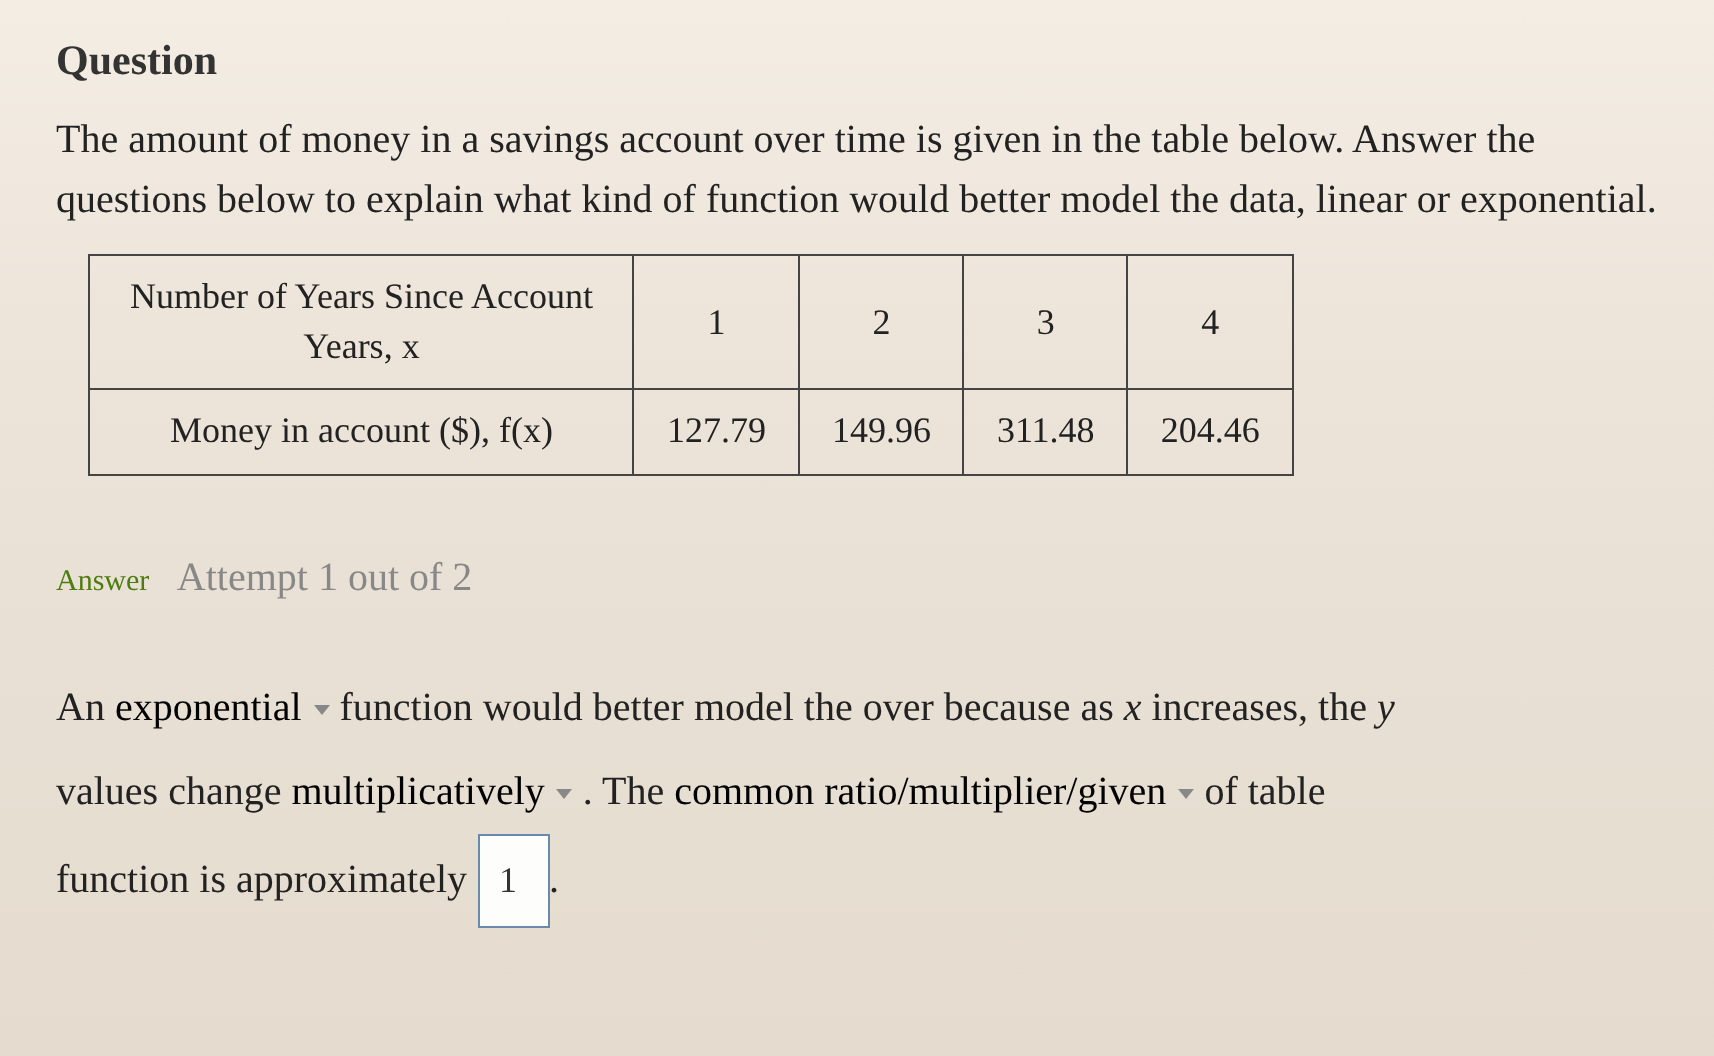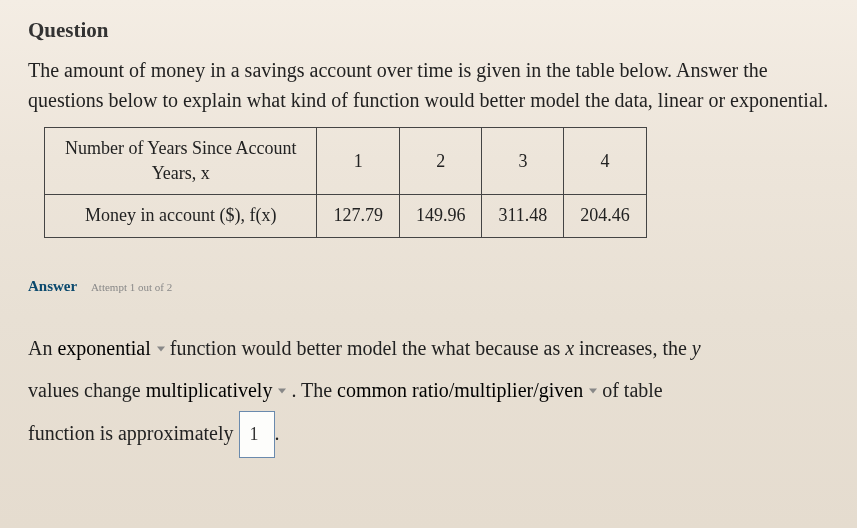--- a/index.html
+++ b/index.html
@@ -46,27 +46,27 @@
       text-align: center;
       padding: 8px 20px;
       line-height: 1.4;
     }
     .answer-line {
       font-size: 15px;
       color: #555;
       margin-bottom: 32px;
     }
     .answer-line .answer-bold {
-      font-weight: bold;
-      color: #0c4a6e;
+      font-weight: normal;
+      color: #4d7c0f;
       margin-right: 10px;
     }
     .answer-line .attempt {
       color: #888;
-      font-size: 11px;
+      font-size: 20px;
     }
     .fill-text {
       font-size: 20px;
       line-height: 2.1;
       color: #222;
     }
     .dropdown {
       display: inline-block;
       position: relative;
       padding-right: 14px;
@@ -126,16 +126,16 @@
   </tr>
 </tbody>
   </table>
 
 <div class="answer-line">
   <span class="answer-bold">Answer</span>
   <span class="attempt">Attempt 1 out of 2</span>
 </div>
 
 <div class="fill-text">
-  <span>An </span><span class="dropdown">exponential</span><span> function would better model the what because as </span><span class="italic-var">x</span><span> increases, the </span><span class="italic-var">y</span><br>
+  <span>An </span><span class="dropdown">exponential</span><span> function would better model the over because as </span><span class="italic-var">x</span><span> increases, the </span><span class="italic-var">y</span><br>
   <span>values change </span><span class="dropdown">multiplicatively</span><span> . The </span><span class="dropdown">common ratio/multiplier/given</span><span> of table</span><br>
   <span>function is approximately </span><span class="num-input">1</span><span>.</span>
 </div>
 
 </body></html>

